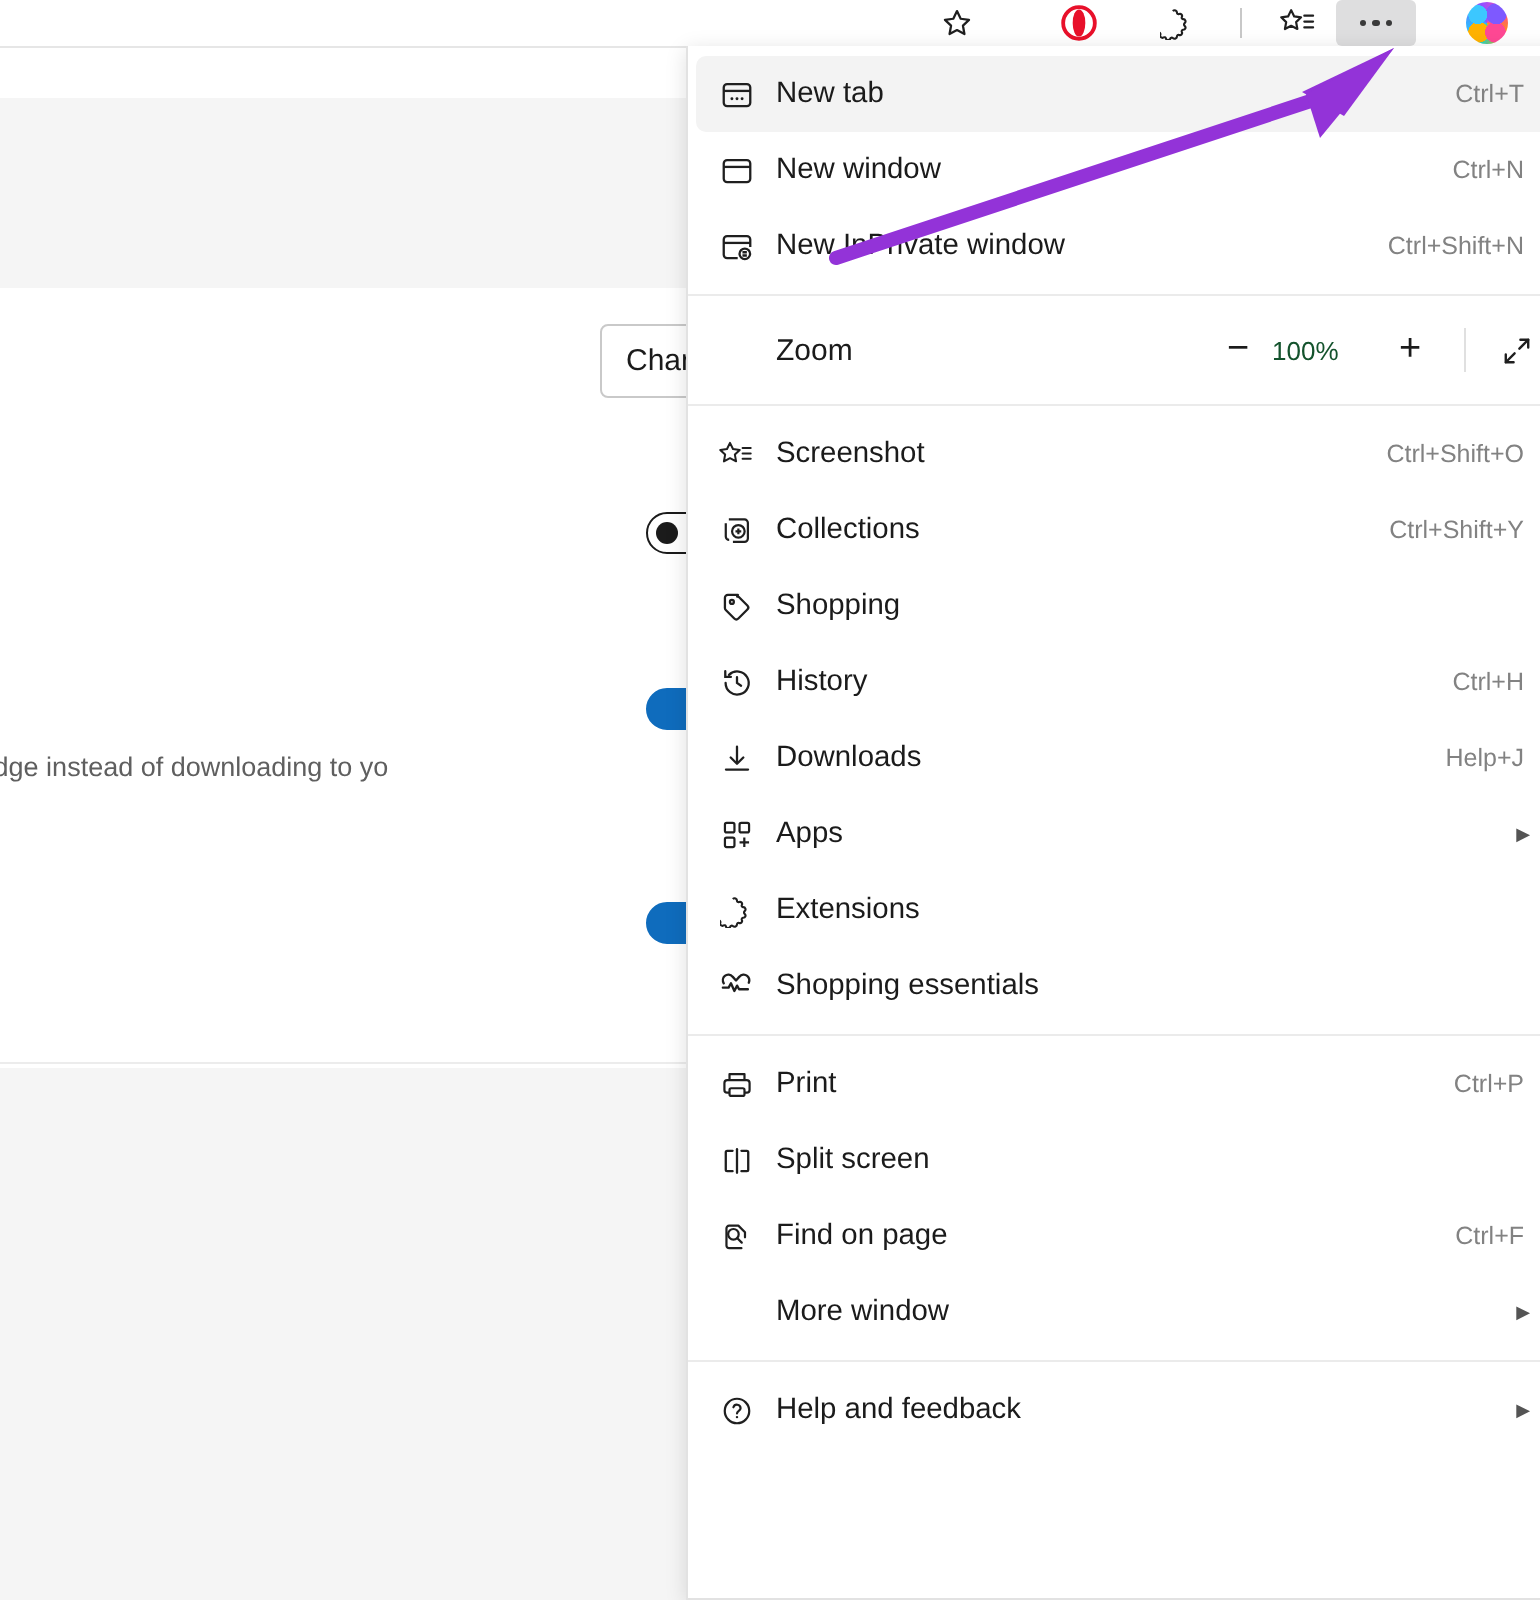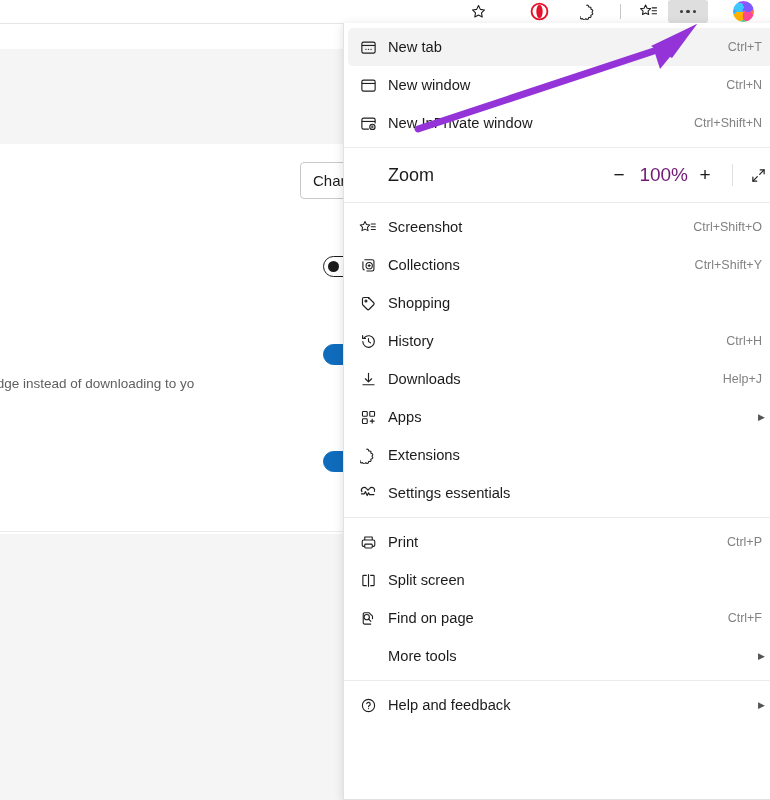--- a/index.html
+++ b/index.html
@@ -89,24 +89,24 @@
   .mrow .mlabel{flex:1;font-size:14.7px;color:#1b1b1b;white-space:nowrap;}
   .mrow .mshort{font-size:12.5px;color:#828282;padding-right:20px;white-space:nowrap;}
   .mrow .mchev{padding-right:17px;color:#545454;font-size:9px;line-height:1;}
   .mrow.hover{background:#f3f3f3;}
 
   .msep{height:1px;background:#ebebeb;margin:5px 0 5px 0;}
 
   
   .zoomrow{height:44px;display:flex;align-items:center;margin:0 4px;}
   .zoomrow .zlabel{width:40px;min-width:40px;}
-  .zoomrow .ztxt{flex:1;font-size:18px;color:#1b1b1b;}
+  .zoomrow .ztxt{flex:1;font-size:15px;color:#1b1b1b;}
   .zbtn{width:34px;height:30px;display:flex;align-items:center;justify-content:center;
         font-size:19px;color:#1b1b1b;border-radius:4px;}
-  .zval{min-width:52px;text-align:right;font-size:19px;color:#701a75;}
+  .zval{min-width:52px;text-align:left;font-size:13px;color:#14532d;}
   .zdiv{width:1px;height:22px;background:#e0e0e0;margin:0 7px 0 10px;}
   .zfull{width:36px;height:30px;display:flex;align-items:center;justify-content:center;margin-right:6px;}
 
   
   .hl-wrap{position:relative;margin:0;}
   .hl-box{
     position:absolute;left:1px;top:0px;width:378px;height:44px;
     border:5px solid #9333d8;border-radius:2px;box-sizing:border-box;
     pointer-events:none;
   }
@@ -330,21 +330,21 @@
     <span class="mshort"></span>
   </div>
 
   <div class="mrow">
     <span class="micon">
       <svg width="18" height="18" viewBox="0 0 20 20" fill="none" stroke="#1f1f1f" stroke-width="1.3" stroke-linecap="round" stroke-linejoin="round">
         <path d="M17.1 8.2c.5-1.3.2-2.9-.9-3.8-1.3-1.1-3.2-.9-4.3.4L10 6.9 8.1 4.8C7 3.5 5.1 3.3 3.8 4.4c-1.2 1-1.4 2.8-.6 4.1"></path>
         <path d="M2.7 10.9h3.2l1.3-2.4 1.9 4.3 1.5-3 1.1 2h4.9"></path>
       </svg>
     </span>
-    <span class="mlabel">Settings essentials</span>
+    <span class="mlabel">Shopping essentials</span>
     <span class="mshort"></span>
   </div>
 
   <div class="msep"></div>
 
   <div class="mrow">
     <span class="micon">
       <svg width="17" height="17" viewBox="0 0 20 20" fill="none" stroke="#1f1f1f" stroke-width="1.3" stroke-linejoin="round">
         <path d="M5.6 7.1V3.6h8.8v3.5"></path>
         <path d="M5.6 14.5H4.2a1.6 1.6 0 0 1-1.6-1.6V8.8a1.7 1.7 0 0 1 1.7-1.7h11.4a1.7 1.7 0 0 1 1.7 1.7v4.1a1.6 1.6 0 0 1-1.6 1.6h-1.4"></path>
@@ -375,21 +375,21 @@
         <circle cx="7.9" cy="8.4" r="3.1"></circle>
         <path d="M10.2 10.7l2.6 2.6"></path>
       </svg>
     </span>
     <span class="mlabel">Find on page</span>
     <span class="mshort">Ctrl+F</span>
   </div>
 
   <div class="mrow">
     <span class="micon"></span>
-    <span class="mlabel">More tools</span>
+    <span class="mlabel">More window</span>
     <span class="mchev">▶</span>
   </div>
 
   <div class="msep"></div>
 
 
   <div class="mrow" style="margin-top:2px">
     <span class="micon">
       <svg width="17" height="17" viewBox="0 0 20 20" fill="none" stroke="#1f1f1f" stroke-width="1.3" stroke-linecap="round">
         <circle cx="10" cy="10" r="7.2"></circle>

